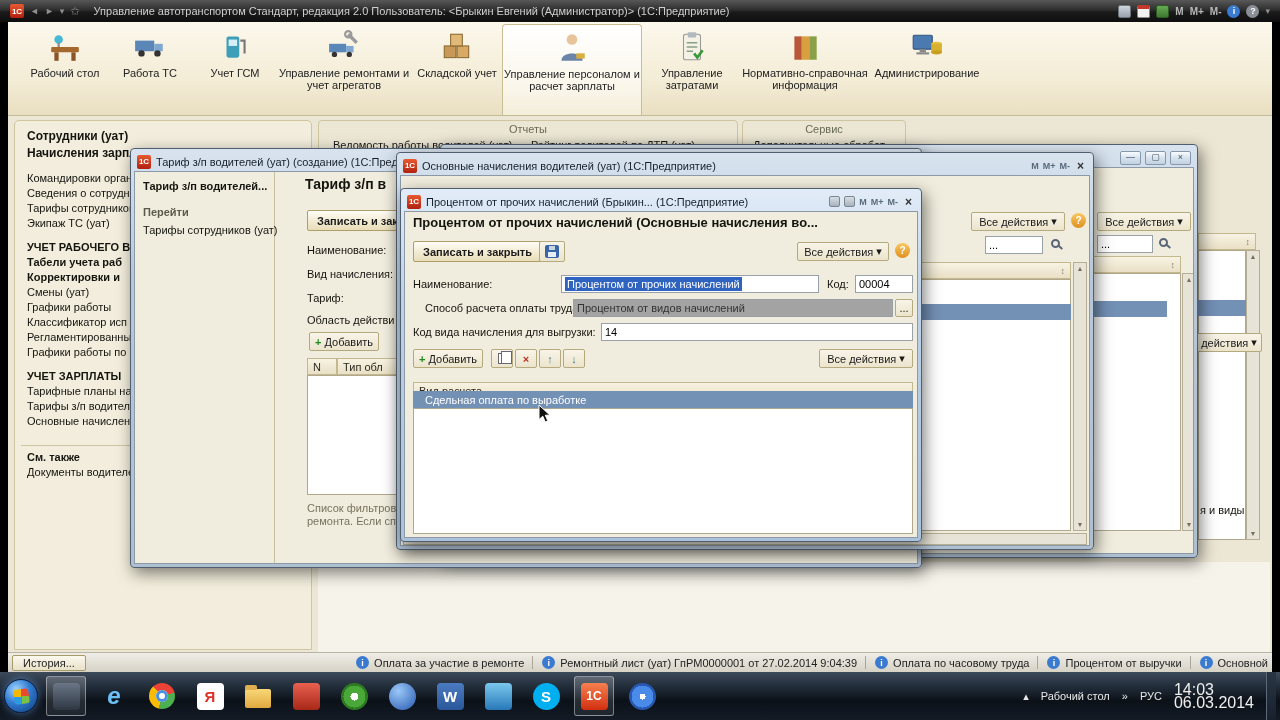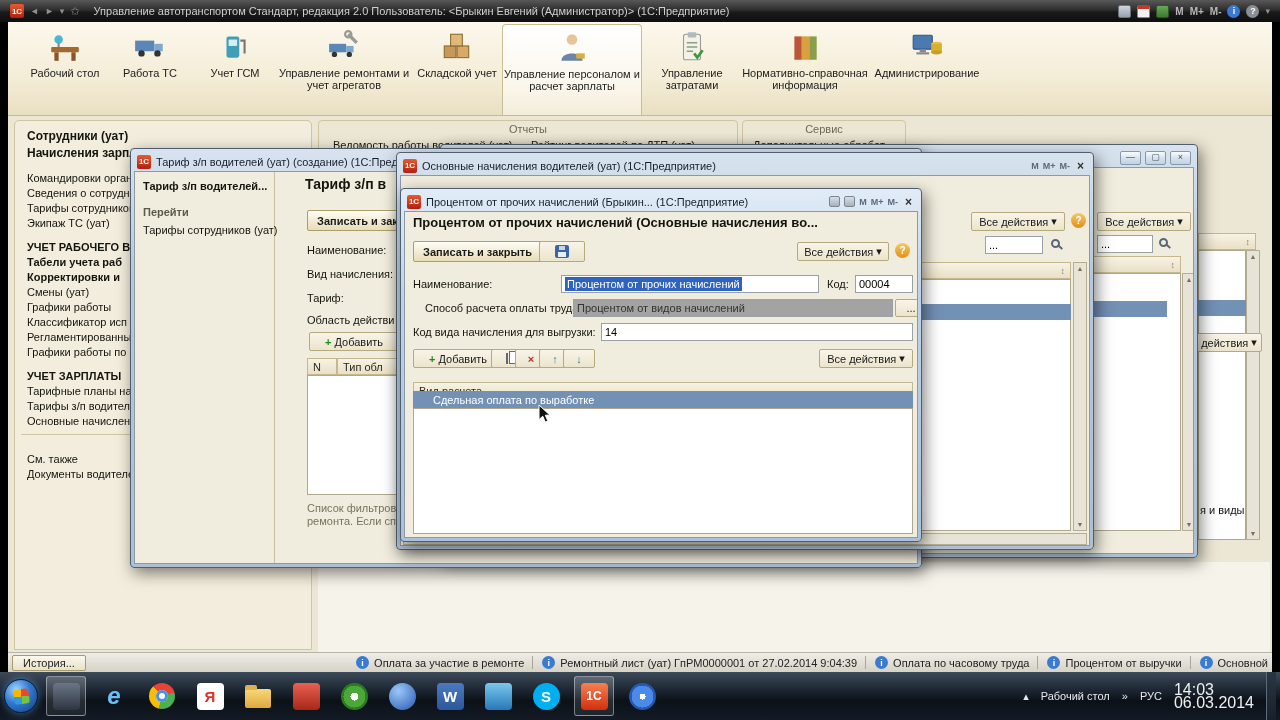--- a/index.html
+++ b/index.html
@@ -28,45 +28,45 @@
 .workspace{position:absolute;left:8px;top:116px;width:1264px;height:536px;background:#ece7d4;z-index:1}
 .lowpane{position:absolute;left:310px;top:446px;width:952px;height:90px;background:#f6f3ea}
 .panel{position:absolute;border:1px solid #cfc5a0;border-radius:4px}
 .ptitle{position:absolute;top:2px;left:0;right:0;text-align:center;color:#6a6a58;font-size:11px}
 .plink{position:absolute;font-size:11px;color:#1a1a1a;white-space:nowrap}
 .sidebar{position:absolute;left:6px;top:4px;width:298px;height:530px;border:1px solid #cfc5a0;border-radius:5px 5px 0 0;padding:7px 0 0 6px;overflow:hidden;background:#f2eddc}
 .sb{font-size:11px;line-height:15px;padding-left:6px;white-space:nowrap;color:#15150f}
 .sb.hdr{font-weight:bold;font-size:12px;line-height:17px}
 .sb.sec{font-weight:bold;margin-top:9px}
 .sb.b{font-weight:bold}
-.sb.also{margin-top:5px;border-top:1px solid #cfc5a0;padding-top:17px;font-weight:normal;width:130px}
+.sb.also{margin-top:16px;border-top:1px solid #cfc5a0;padding-top:4px;font-weight:bold;width:130px}
 .gap{margin-top:9px}
 
 .win{position:absolute;background:linear-gradient(#d8e3ef,#b9c8d9 30%,#aebfd2);border:1px solid #4f5f70;border-radius:4px;box-shadow:3px 5px 16px rgba(0,0,0,.5);padding:3px}
 .win.active{background:linear-gradient(#e2ecf8,#bed2e8 30%,#a9c1da)}
 .win .tbar{height:19px;display:flex;align-items:center;gap:5px;padding:0 3px;font-size:11px;color:#16202c;white-space:nowrap;overflow:hidden}
 .win .wbody{position:absolute;left:3px;right:3px;top:22px;bottom:3px;background:#f1edde;border:1px solid #8c9aa8;overflow:hidden}
 .wctl{display:flex;align-items:center;gap:4px;margin-left:auto;flex:none}
 .memsm{font-size:9px;font-weight:bold;color:#5a6a7a}
 .closex{font-size:12px;font-weight:bold;color:#333;padding:0 3px}
 .aerobtn{width:21px;height:14px;background:linear-gradient(#f8fbfe,#d7e2ee 50%,#c2d2e2);border:1px solid #8698ac;border-radius:2px;font-size:9px;line-height:11px;text-align:center;color:#41505f}
 .ico-generic{width:11px;height:11px;background:linear-gradient(#d8dee6,#a8b2bc);border:1px solid #7a8690;border-radius:2px;flex:none}
 
 .btn1c{position:absolute;display:inline-flex;align-items:center;gap:4px;background:linear-gradient(#fefdf6,#f1e9cf 60%,#e8dcb8);border:1px solid #ac9f6a;border-radius:2px;height:21px;padding:0 9px;font-size:11px;color:#1a1a1a;white-space:nowrap}
 .btn1c.bold{font-weight:bold}
-.flat{position:absolute;display:inline-flex;align-items:center;justify-content:center;gap:3px;height:19px;padding:0 15px;font-size:11px;color:#1a1a1a;background:linear-gradient(#f8f4e8,#ece4cc);border:1px solid #b5aa7e;border-radius:2px;white-space:nowrap}
+.flat{position:absolute;display:inline-flex;align-items:center;justify-content:center;gap:3px;height:19px;padding:0 5px;font-size:11px;color:#1a1a1a;background:linear-gradient(#f8f4e8,#ece4cc);border:1px solid #b5aa7e;border-radius:2px;white-space:nowrap}
 .fld{position:absolute;background:#fff;border:1px solid #98a0a8;height:18px;font-size:11px;display:flex;align-items:center;padding:0 3px;color:#000;overflow:hidden;white-space:nowrap}
 .fld.ro{background:#a3a3a3;color:#333}
 .sel{background:#2f63c0;color:#fff;padding:1px 2px}
 .lbl{position:absolute;font-size:11px;color:#15150f;white-space:nowrap}
 .lbl.bold{font-weight:bold}
 .thead{position:absolute;background:linear-gradient(#f7f2e3,#e9e0c5);border:1px solid #c3b88e;font-size:11px;color:#2a2a20;display:flex;align-items:center;padding:0 5px;white-space:nowrap;overflow:hidden}
 .thead .sort{margin-left:auto;color:#8a8268;font-size:9px}
 .white{position:absolute;background:#fff;border:1px solid #b0a88c}
-.bluerow{position:absolute;background:#7390b5;color:#fff;font-size:11px;display:flex;align-items:center;padding:0 20px;white-space:nowrap;overflow:hidden}
+.bluerow{position:absolute;background:#7390b5;color:#fff;font-size:11px;display:flex;align-items:center;padding:0 12px;white-space:nowrap;overflow:hidden}
 .vscroll{position:absolute;background:#e7e3d6;border:1px solid #b6ae94;display:flex;flex-direction:column;justify-content:space-between;align-items:center;font-size:7px;color:#77705a;padding:2px 0}
 .hscroll{position:absolute;background:#e7e3d6;border:1px solid #b6ae94}
 .plus{color:#1e8a1e;font-weight:bold}
 .xred{color:#c03028;font-weight:bold}
 .arr{color:#46789a;font-weight:bold}
 .copyic{width:9px;height:11px;border:1px solid #667;background:#fff;position:relative}
 .copyic:after{content:"";position:absolute;left:2px;top:-3px;width:9px;height:11px;border:1px solid #667;background:#fff}
 .mag{width:9px;height:9px;border:2px solid #5a6578;border-radius:50%;position:relative;display:inline-block;flex:none}
 .mag:after{content:"";position:absolute;width:6px;height:2px;background:#5a6578;right:-5px;bottom:-2px;transform:rotate(40deg)}
 .help-org{position:absolute;width:15px;height:15px;border-radius:50%;background:linear-gradient(#f8c860,#e09020);color:#fff;font-weight:bold;font-size:10px;display:flex;align-items:center;justify-content:center}

